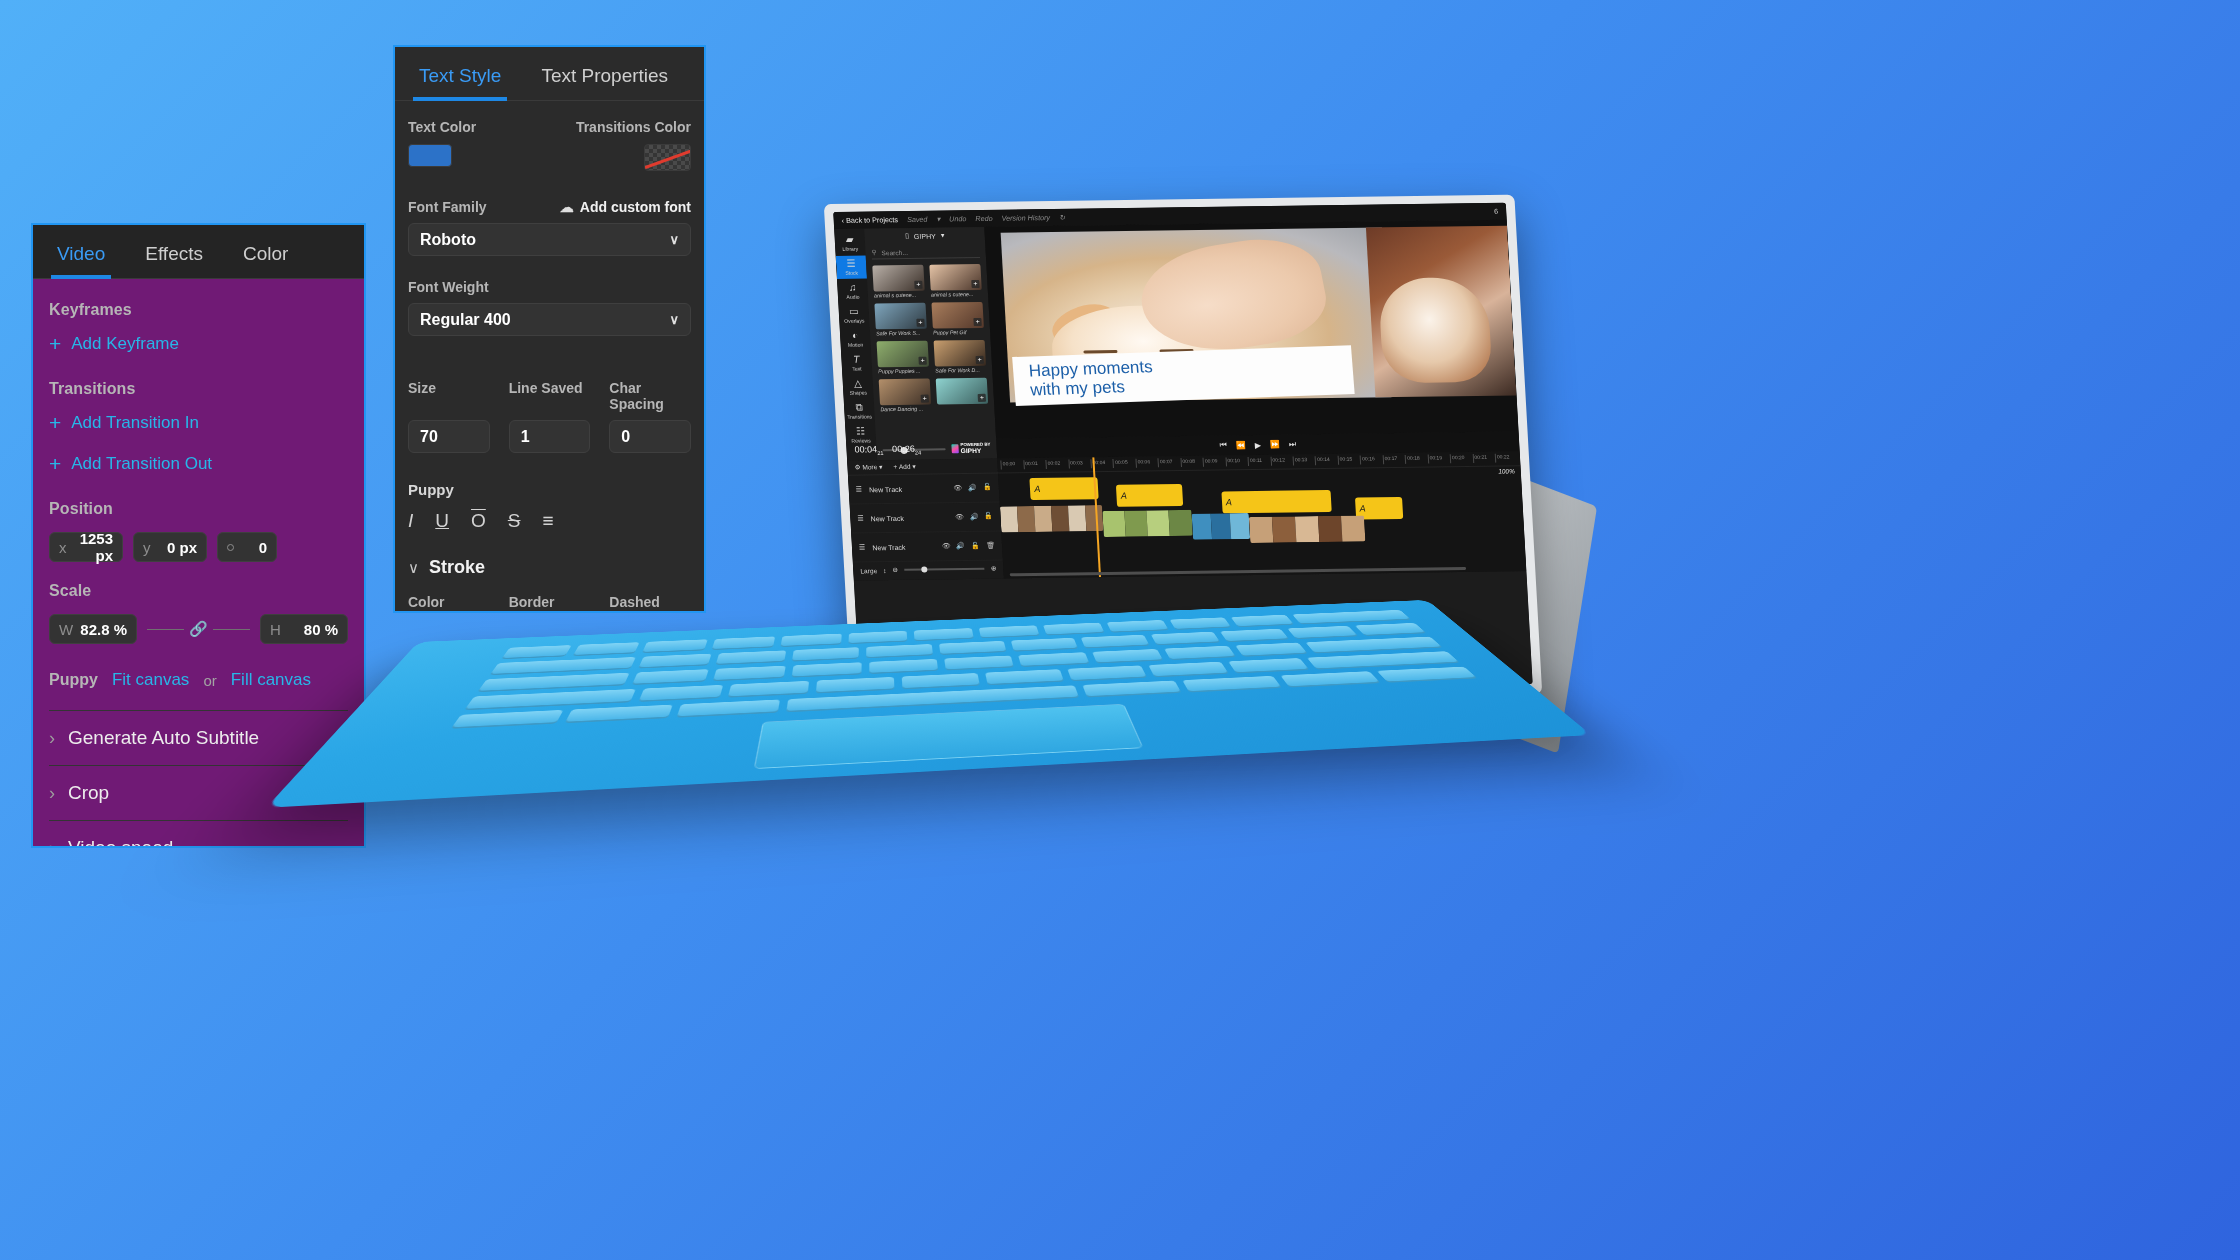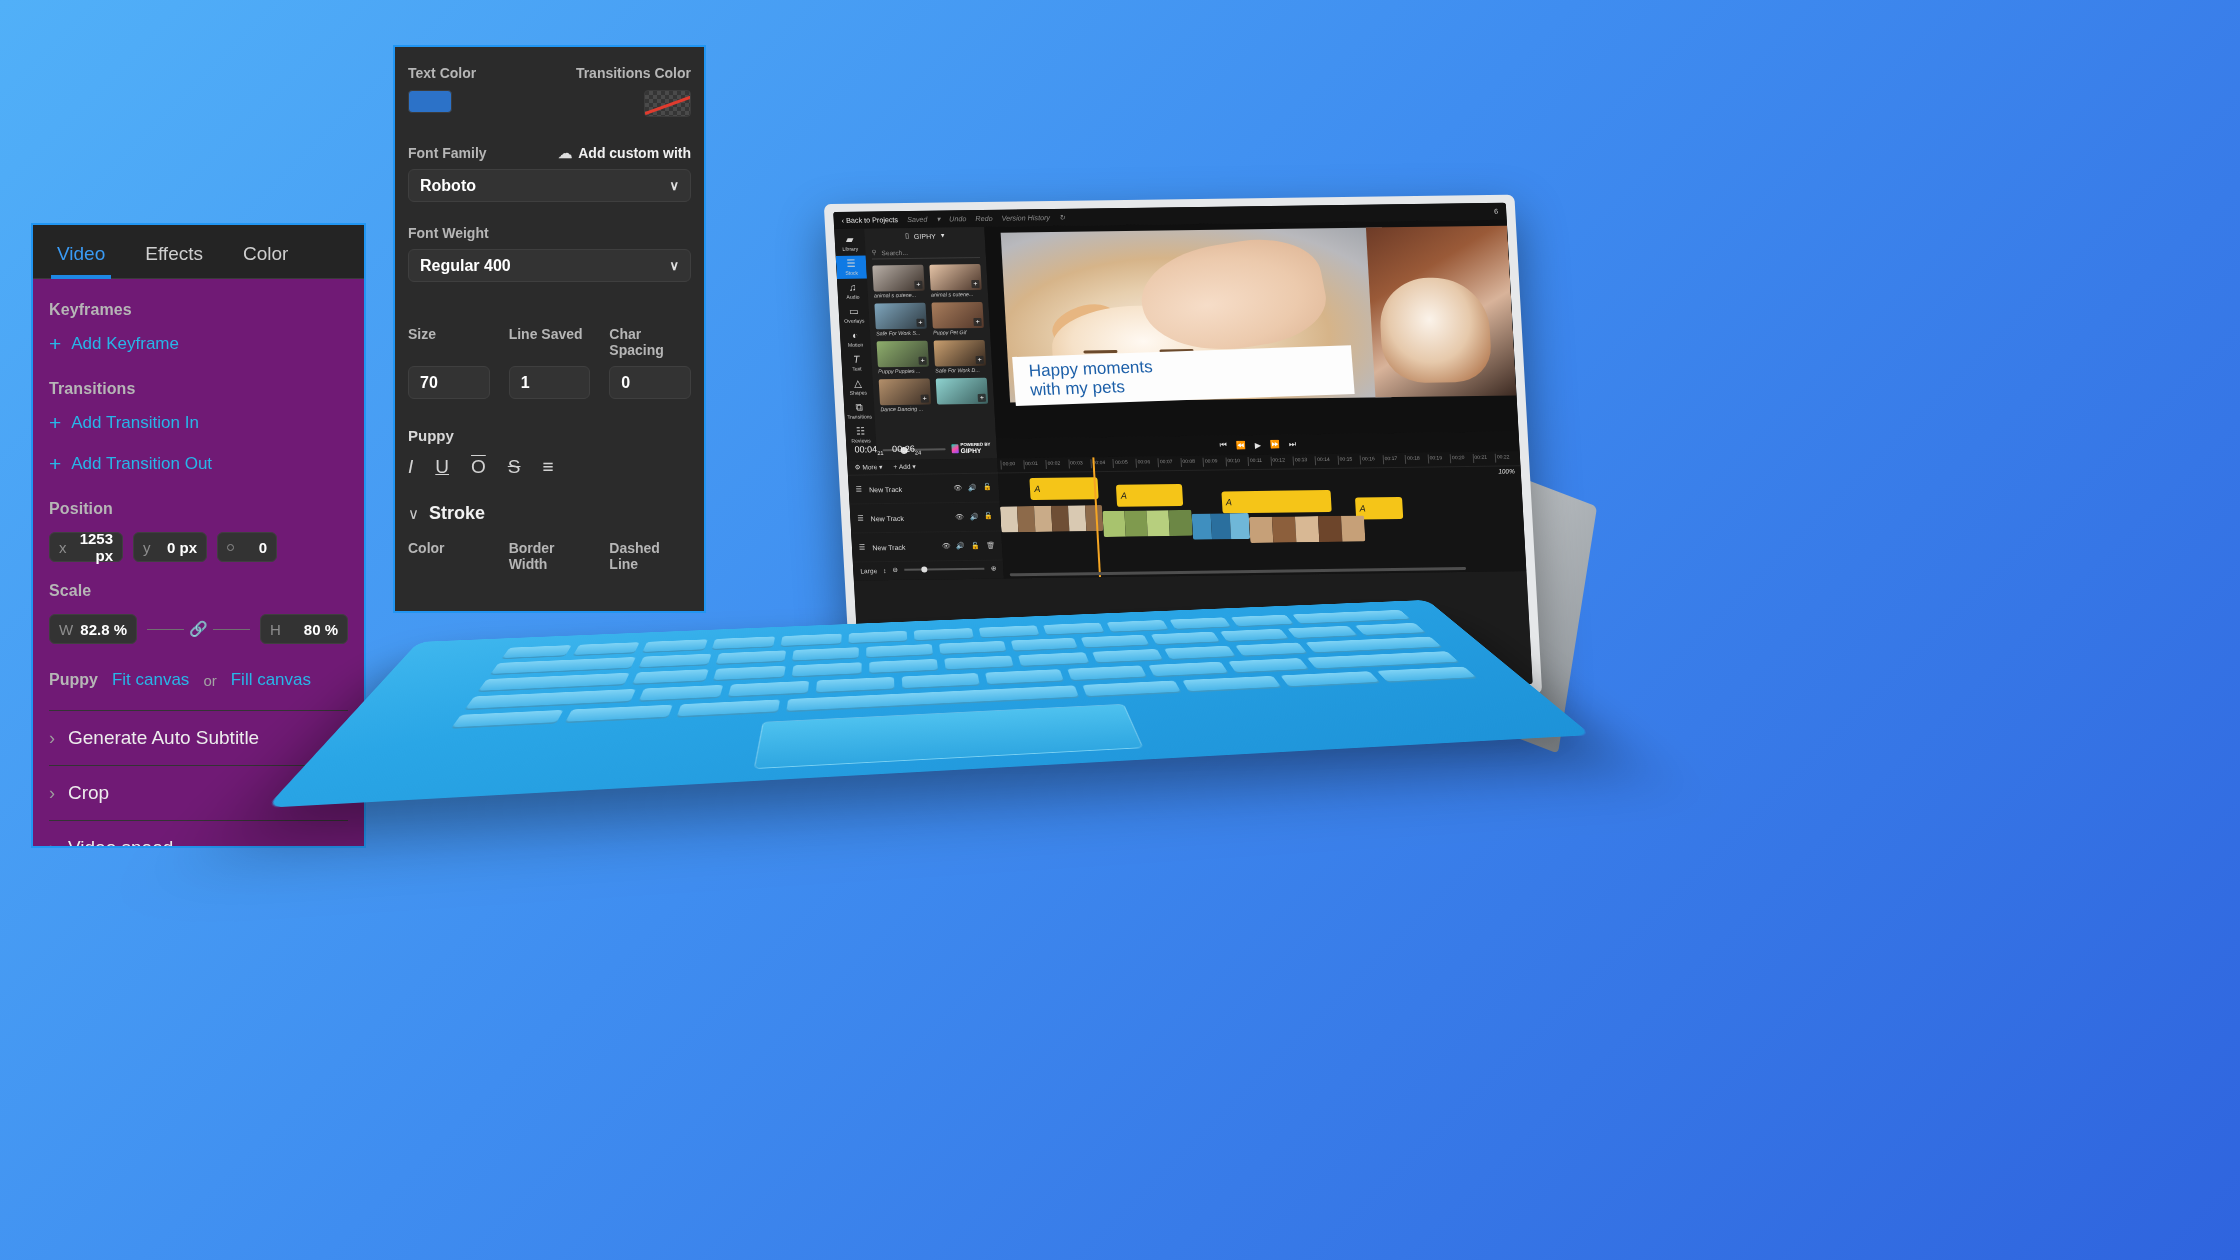--- a/index.html
+++ b/index.html
@@ -419,36 +419,40 @@
     </div>
     <div class="accordion">
       <span class="chev">›</span>
       <span class="txt">Video speed</span>
     </div>
 
   </div>
 </div>
 
 <div class="panel" id="text-panel">
+  <div class="tabbar">
+    <div class="tab active">Text Style</div>
+    <div class="tab">Text Properties</div>
+  </div>
   <div class="body">
 
     <div style="display:flex; justify-content:space-between;">
       <span class="tp-label">Text Color</span>
       <span class="tp-label">Transitions Color</span>
     </div>
     <div style="display:flex; justify-content:space-between; margin-top:9px;">
       <span class="swatch"></span>
       <span class="swatch checker"></span>
     </div>
 
     <div style="display:flex; justify-content:space-between; align-items:center; margin-top:28px;">
       <span class="tp-label">Font Family</span>
       <span style="display:flex; align-items:center; gap:6px; font-size:14px; font-weight:bold; color:#f0f0f0;">
         <span style="color:#dedede; font-size:14px;">☁</span>
-        <span>Add custom with</span>
+        <span>Add custom font</span>
       </span>
     </div>
     <div class="selectbox" style="margin-top:8px;">
       <span>Roboto</span>
       <span class="chev-d">∨</span>
     </div>
 
     <div class="tp-label" style="margin-top:23px;">Font Weight</div>
     <div class="selectbox" style="margin-top:8px;">
       <span>Regular 400</span>

